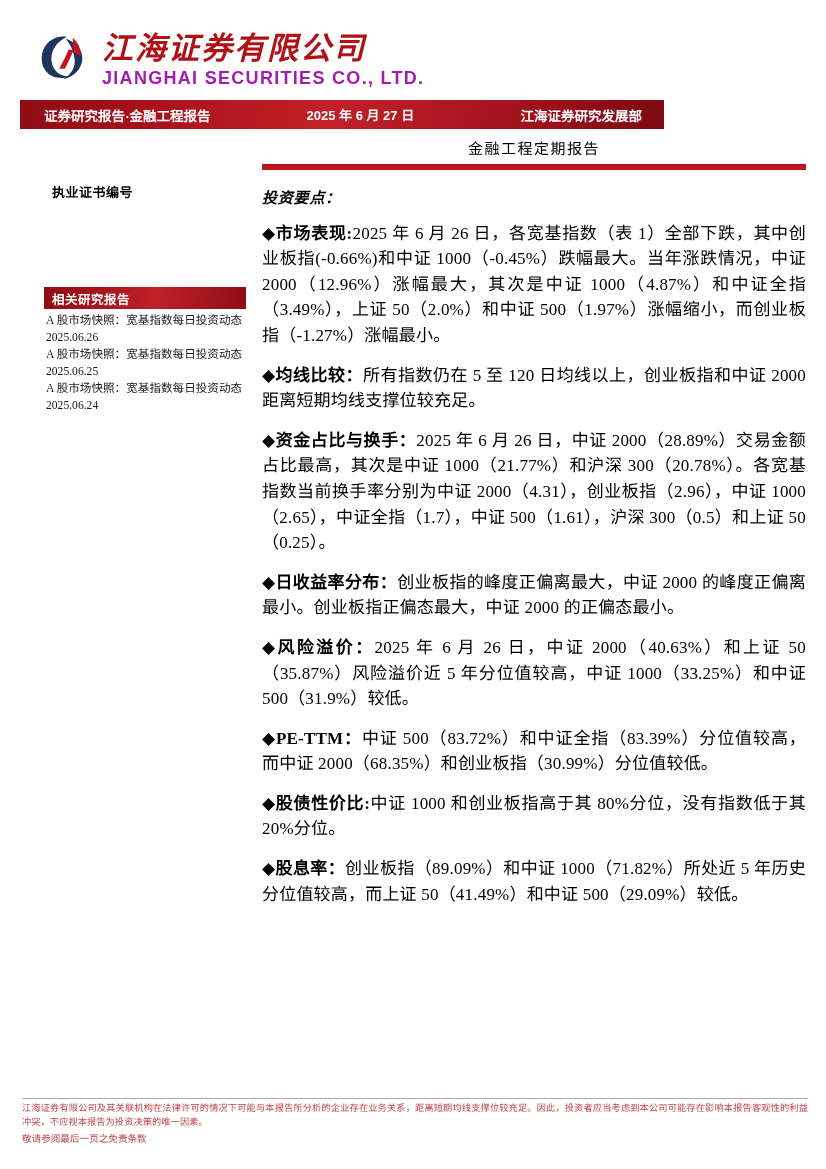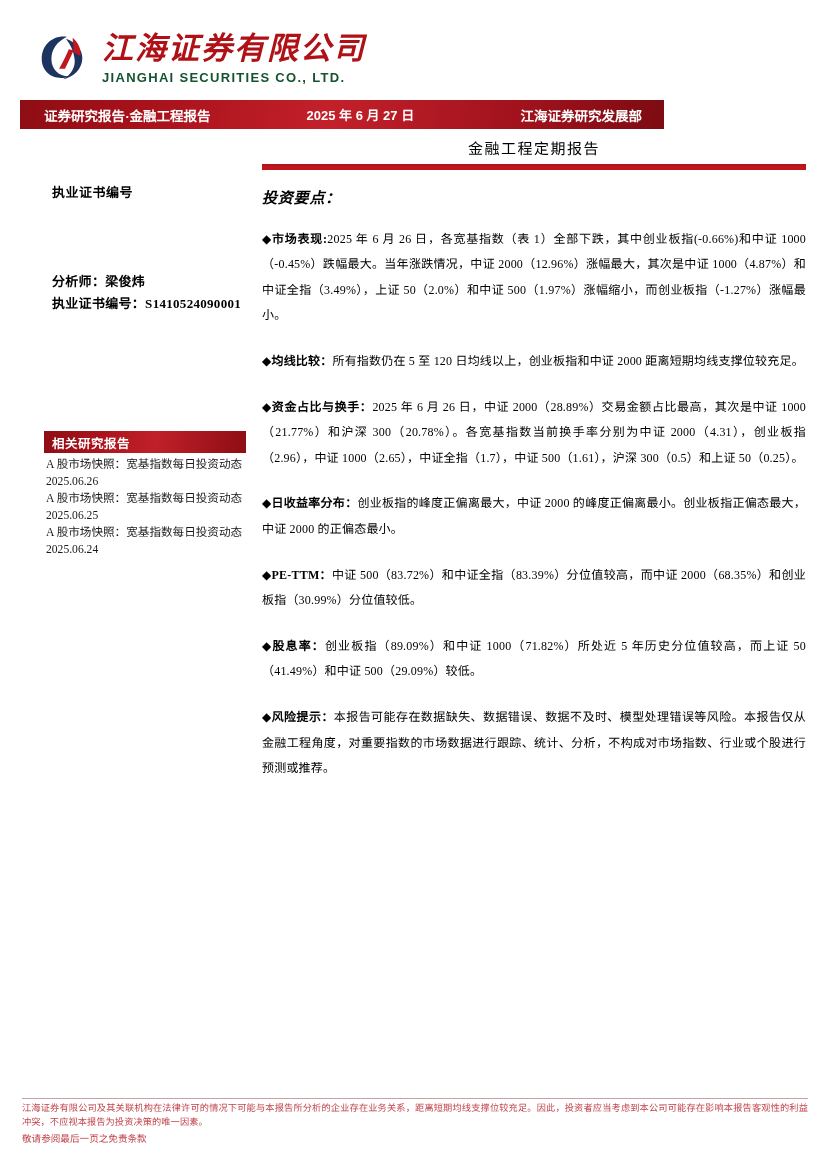--- a/index.html
+++ b/index.html
@@ -46,23 +46,23 @@
     font-weight: bold;
     font-style: italic;
     color: #b01116;
     letter-spacing: 2px;
     line-height: 38px;
     white-space: nowrap;
   }
 
   .logo-en {
     font-family: "Liberation Sans", sans-serif;
-    font-size: 13px;
-    font-weight: bold;
-    color: #14532d;
+    font-size: 18px;
+    font-weight: bold;
+    color: #a21caf;
     letter-spacing: 1.3px;
     line-height: 20px;
     white-space: nowrap;
   }
 
   
   .red-bar {
     position: absolute;
     left: 20px;
     top: 100px;
@@ -106,21 +106,21 @@
     margin-left: 30px;
     font-size: 13px;
     font-weight: bold;
     line-height: 22px;
     font-family: "Liberation Serif", "DejaVu Serif", serif;
     letter-spacing: 0.3px;
   }
   .left-analyst div { white-space: nowrap; }
 
   .related-head {
-    margin-top: 116px;
+    margin-top: 86px;
     margin-left: 22px;
     width: 202px;
     height: 22px;
     background: linear-gradient(100deg, #8e0d14 0%, #a8121b 25%, #c02029 55%, #8e0d14 100%);
     color: #ffffff;
     font-size: 12.5px;
     font-weight: bold;
     display: flex;
     align-items: center;
     padding-left: 8px;
@@ -184,22 +184,22 @@
   .points-head {
     margin-top: 16px;
     font-size: 15px;
     font-weight: bold;
     letter-spacing: 0.8px;
     font-family: "Liberation Serif", "DejaVu Serif", serif;
     font-style: italic;
   }
 
   .para {
-    margin-top: 20px;
-    font-size: 12px;
+    margin-top: 14px;
+    font-size: 17px;
     line-height: 25.6px;
     text-align: justify;
     text-justify: inter-character;
     font-family: "Liberation Serif", "DejaVu Serif", serif;
     letter-spacing: 0.2px;
   }
 
   .para .lbl {
     font-weight: bold;
   }
@@ -257,24 +257,20 @@
 
 <div class="red-bar">
   <span class="seg seg-left">证券研究报告·金融工程报告</span>
   <span class="seg seg-mid">2025 年 6 月 27 日</span>
   <span class="seg seg-right">江海证券研究发展部</span>
 </div>
 
 <div class="left-col">
   <div class="left-team">执业证书编号</div>
 
-  <div class="left-analyst">
-    <div>分析师：梁俊炜</div>
-    <div>执业证书编号：S1410524090001</div>
-  </div>
 
   <div class="related-head">相关研究报告</div>
   <div class="related-list">
     <div class="related-item">A 股市场快照：宽基指数每日投资动态 2025.06.26</div>
     <div class="related-item">A 股市场快照：宽基指数每日投资动态 2025.06.25</div>
     <div class="related-item">A 股市场快照：宽基指数每日投资动态 2025.06.24</div>
   </div>
 </div>
 
 <div class="main-col">
@@ -294,33 +290,36 @@
   </div>
 
   <div class="para">
     <span class="lbl">◆资金占比与换手：</span><span>2025 年 6 月 26 日，中证 2000（28.89%）交易金额占比最高，其次是中证 1000（21.77%）和沪深 300（20.78%）。各宽基指数当前换手率分别为中证 2000（4.31），创业板指（2.96），中证 1000（2.65），中证全指（1.7），中证 500（1.61），沪深 300（0.5）和上证 50（0.25）。</span>
   </div>
 
   <div class="para">
     <span class="lbl">◆日收益率分布：</span><span>创业板指的峰度正偏离最大，中证 2000 的峰度正偏离最小。创业板指正偏态最大，中证 2000 的正偏态最小。</span>
   </div>
 
+  <div class="para">
+    <span class="lbl">◆风险溢价：</span><span>2025 年 6 月 26 日，中证 2000（40.63%）和上证 50（35.87%）风险溢价近 5 年分位值较高，中证 1000（33.25%）和中证 500（31.9%）较低。</span>
+  </div>
 
   <div class="para">
     <span class="lbl">◆PE-TTM：</span><span>中证 500（83.72%）和中证全指（83.39%）分位值较高，而中证 2000（68.35%）和创业板指（30.99%）分位值较低。</span>
   </div>
 
+  <div class="para">
+    <span class="lbl">◆股债性价比:</span><span>中证 1000 和创业板指高于其 80%分位，没有指数低于其 20%分位。</span>
+  </div>
 
   <div class="para">
     <span class="lbl">◆股息率：</span><span>创业板指（89.09%）和中证 1000（71.82%）所处近 5 年历史分位值较高，而上证 50（41.49%）和中证 500（29.09%）较低。</span>
   </div>
 
 
-  <div class="para">
-    <span class="lbl">◆风险提示：</span><span>本报告可能存在数据缺失、数据错误、数据不及时、模型处理错误等风险。本报告仅从金融工程角度，对重要指数的市场数据进行跟踪、统计、分析，不构成对市场指数、行业或个股进行预测或推荐。</span>
-  </div>
 </div>
 
 <div class="footer">
   <div class="footer-rule"></div>
   <div class="footer-text">江海证券有限公司及其关联机构在法律许可的情况下可能与本报告所分析的企业存在业务关系，距离短期均线支撑位较充足。因此，投资者应当考虑到本公司可能存在影响本报告客观性的利益冲突，不应视本报告为投资决策的唯一因素。</div>
   <div class="footer-note">敬请参阅最后一页之免责条款</div>
 </div>
 
 </body></html>

